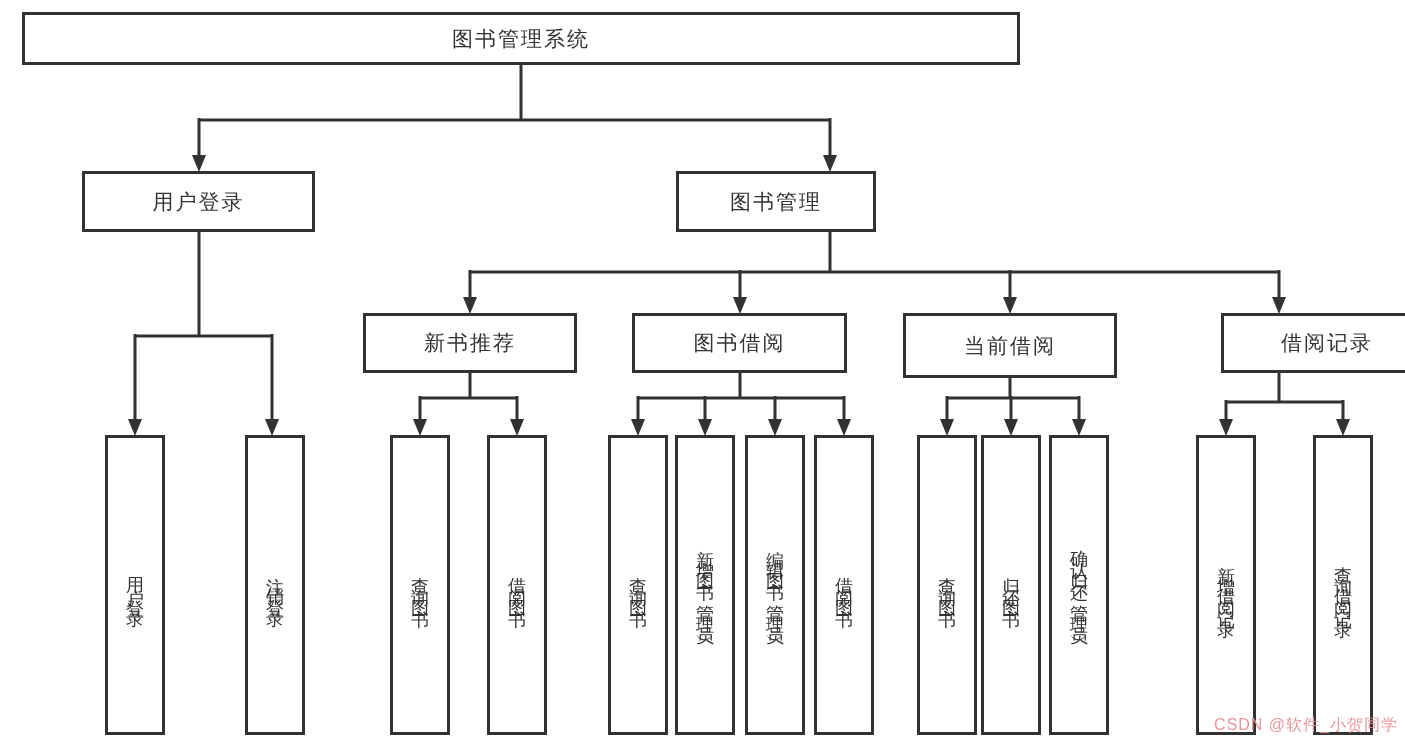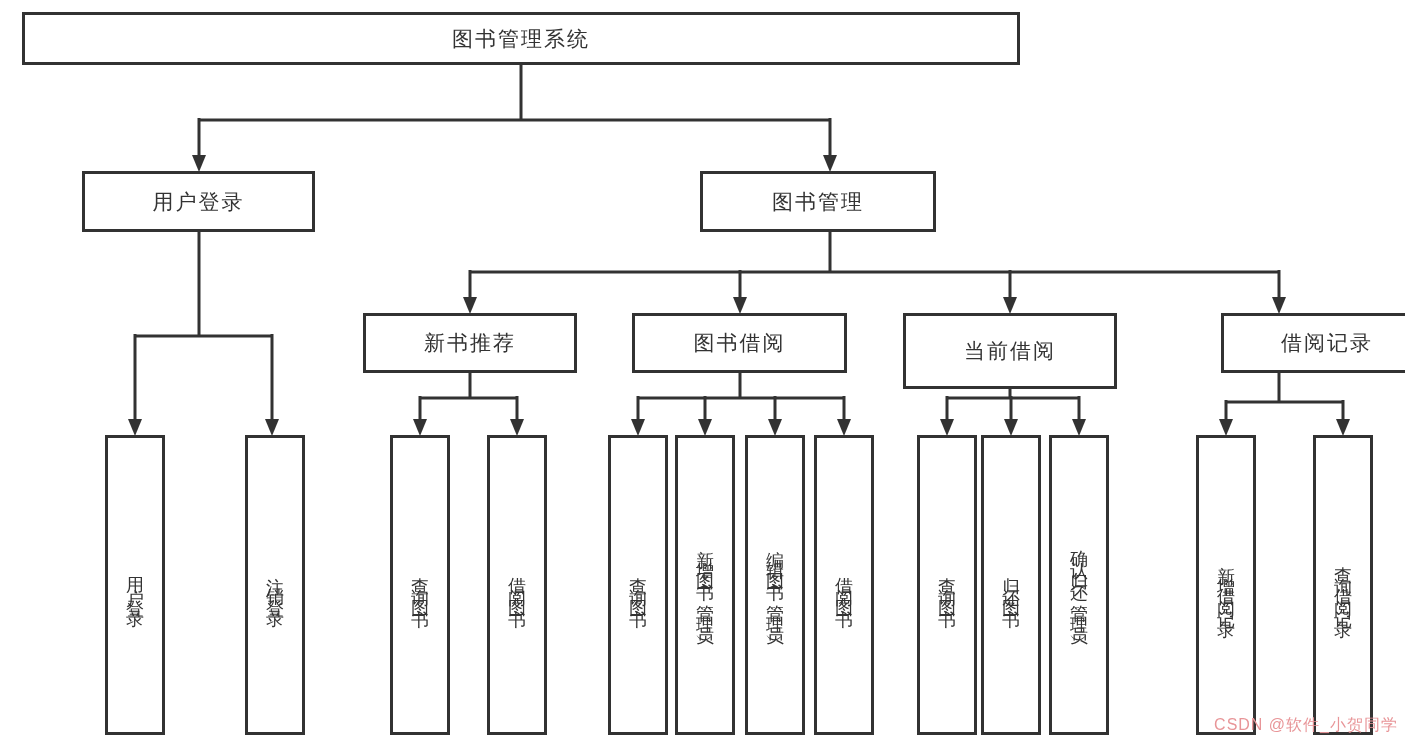--- a/index.html
+++ b/index.html
@@ -90,31 +90,31 @@
     <polygon points="1336,419 1350,419 1343,436"></polygon>
   </svg>
 
   <div class="node h" style="left:22px; top:12px; width:998px; height:53px;">
     <span>图书管理系统</span>
   </div>
 
   <div class="node h" style="left:82px; top:171px; width:233px; height:61px;">
     <span>用户登录</span>
   </div>
-  <div class="node h" style="left:700px; top:171px; width:236px; height:61px;">
+  <div class="node h" style="left:676px; top:171px; width:200px; height:61px;">
     <span>图书管理</span>
   </div>
 
   <div class="node h" style="left:363px; top:313px; width:214px; height:60px;">
     <span>新书推荐</span>
   </div>
   <div class="node h" style="left:632px; top:313px; width:215px; height:60px;">
     <span>图书借阅</span>
   </div>
-  <div class="node h" style="left:903px; top:313px; width:214px; height:76px;">
+  <div class="node h" style="left:903px; top:313px; width:214px; height:65px;">
     <span>当前借阅</span>
   </div>
   <div class="node h" style="left:1173px; top:313px; width:212px; height:60px;margin-left:48px;">
     <span>借阅记录</span>
   </div>
 
   <div class="node v" style="left:105px; top:435px; width:60px; height:300px;">
     <span class="vtext">用户登录</span>
   </div>
   <div class="node v" style="left:245px; top:435px; width:60px; height:300px;">

